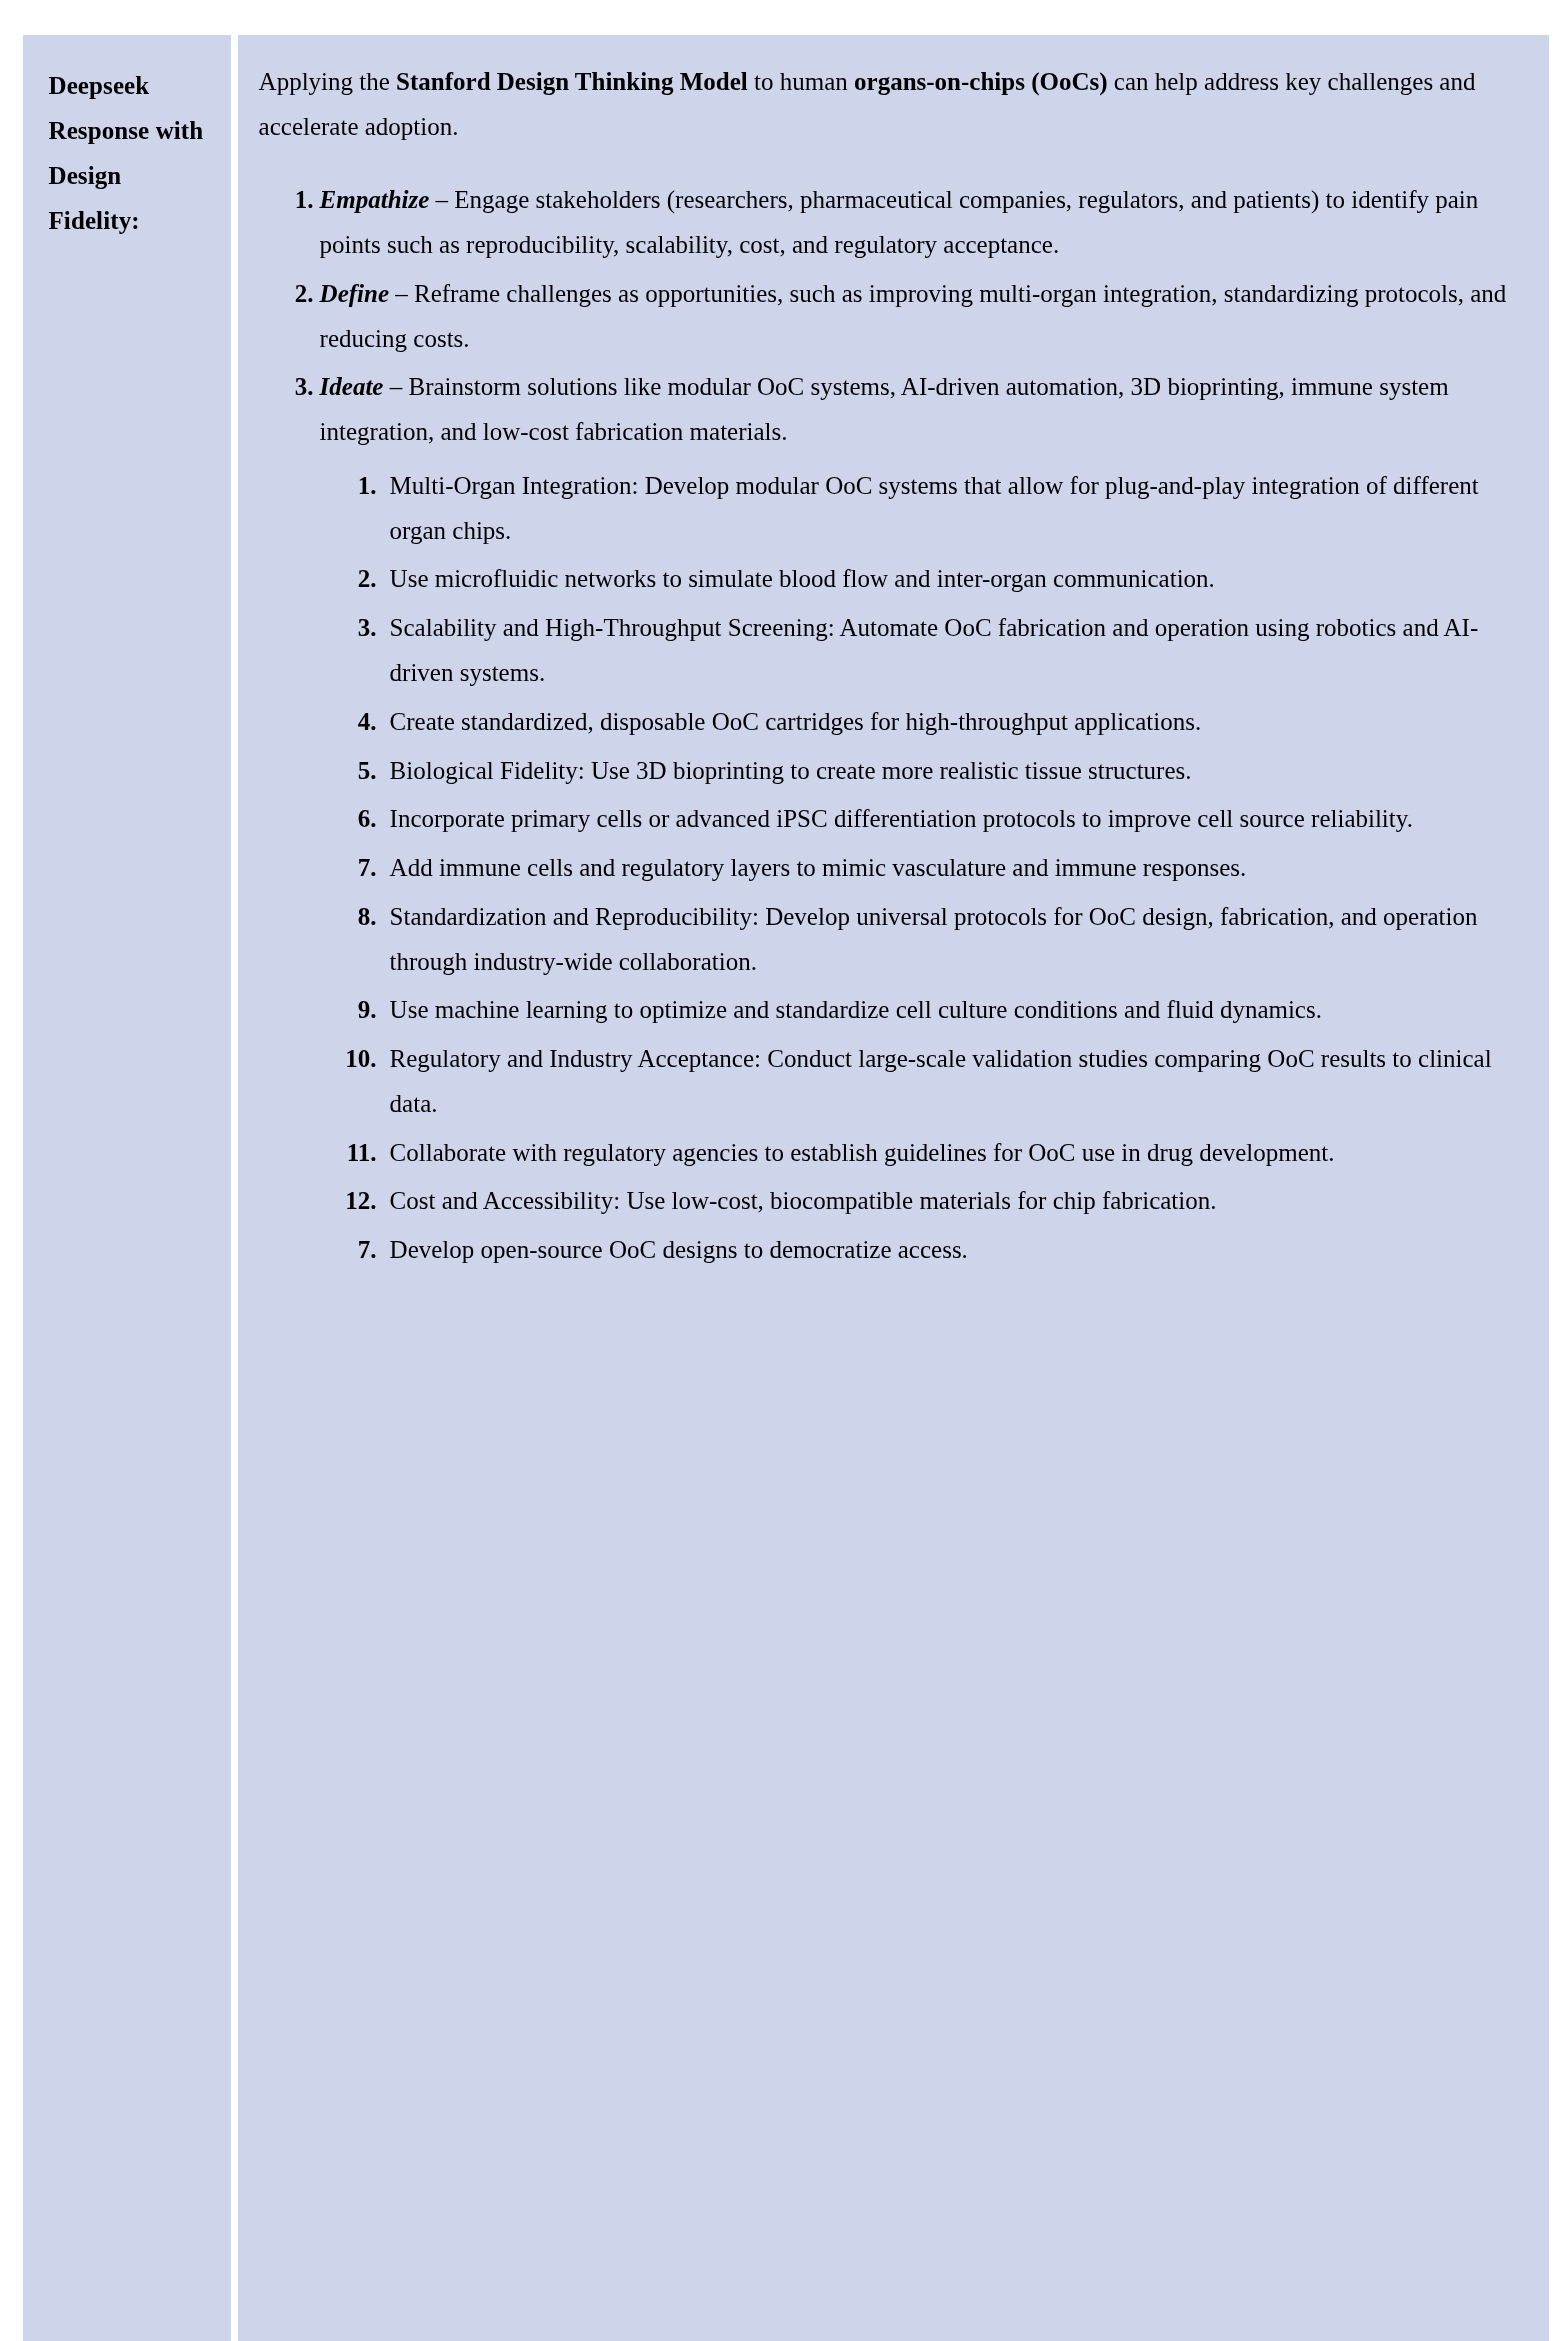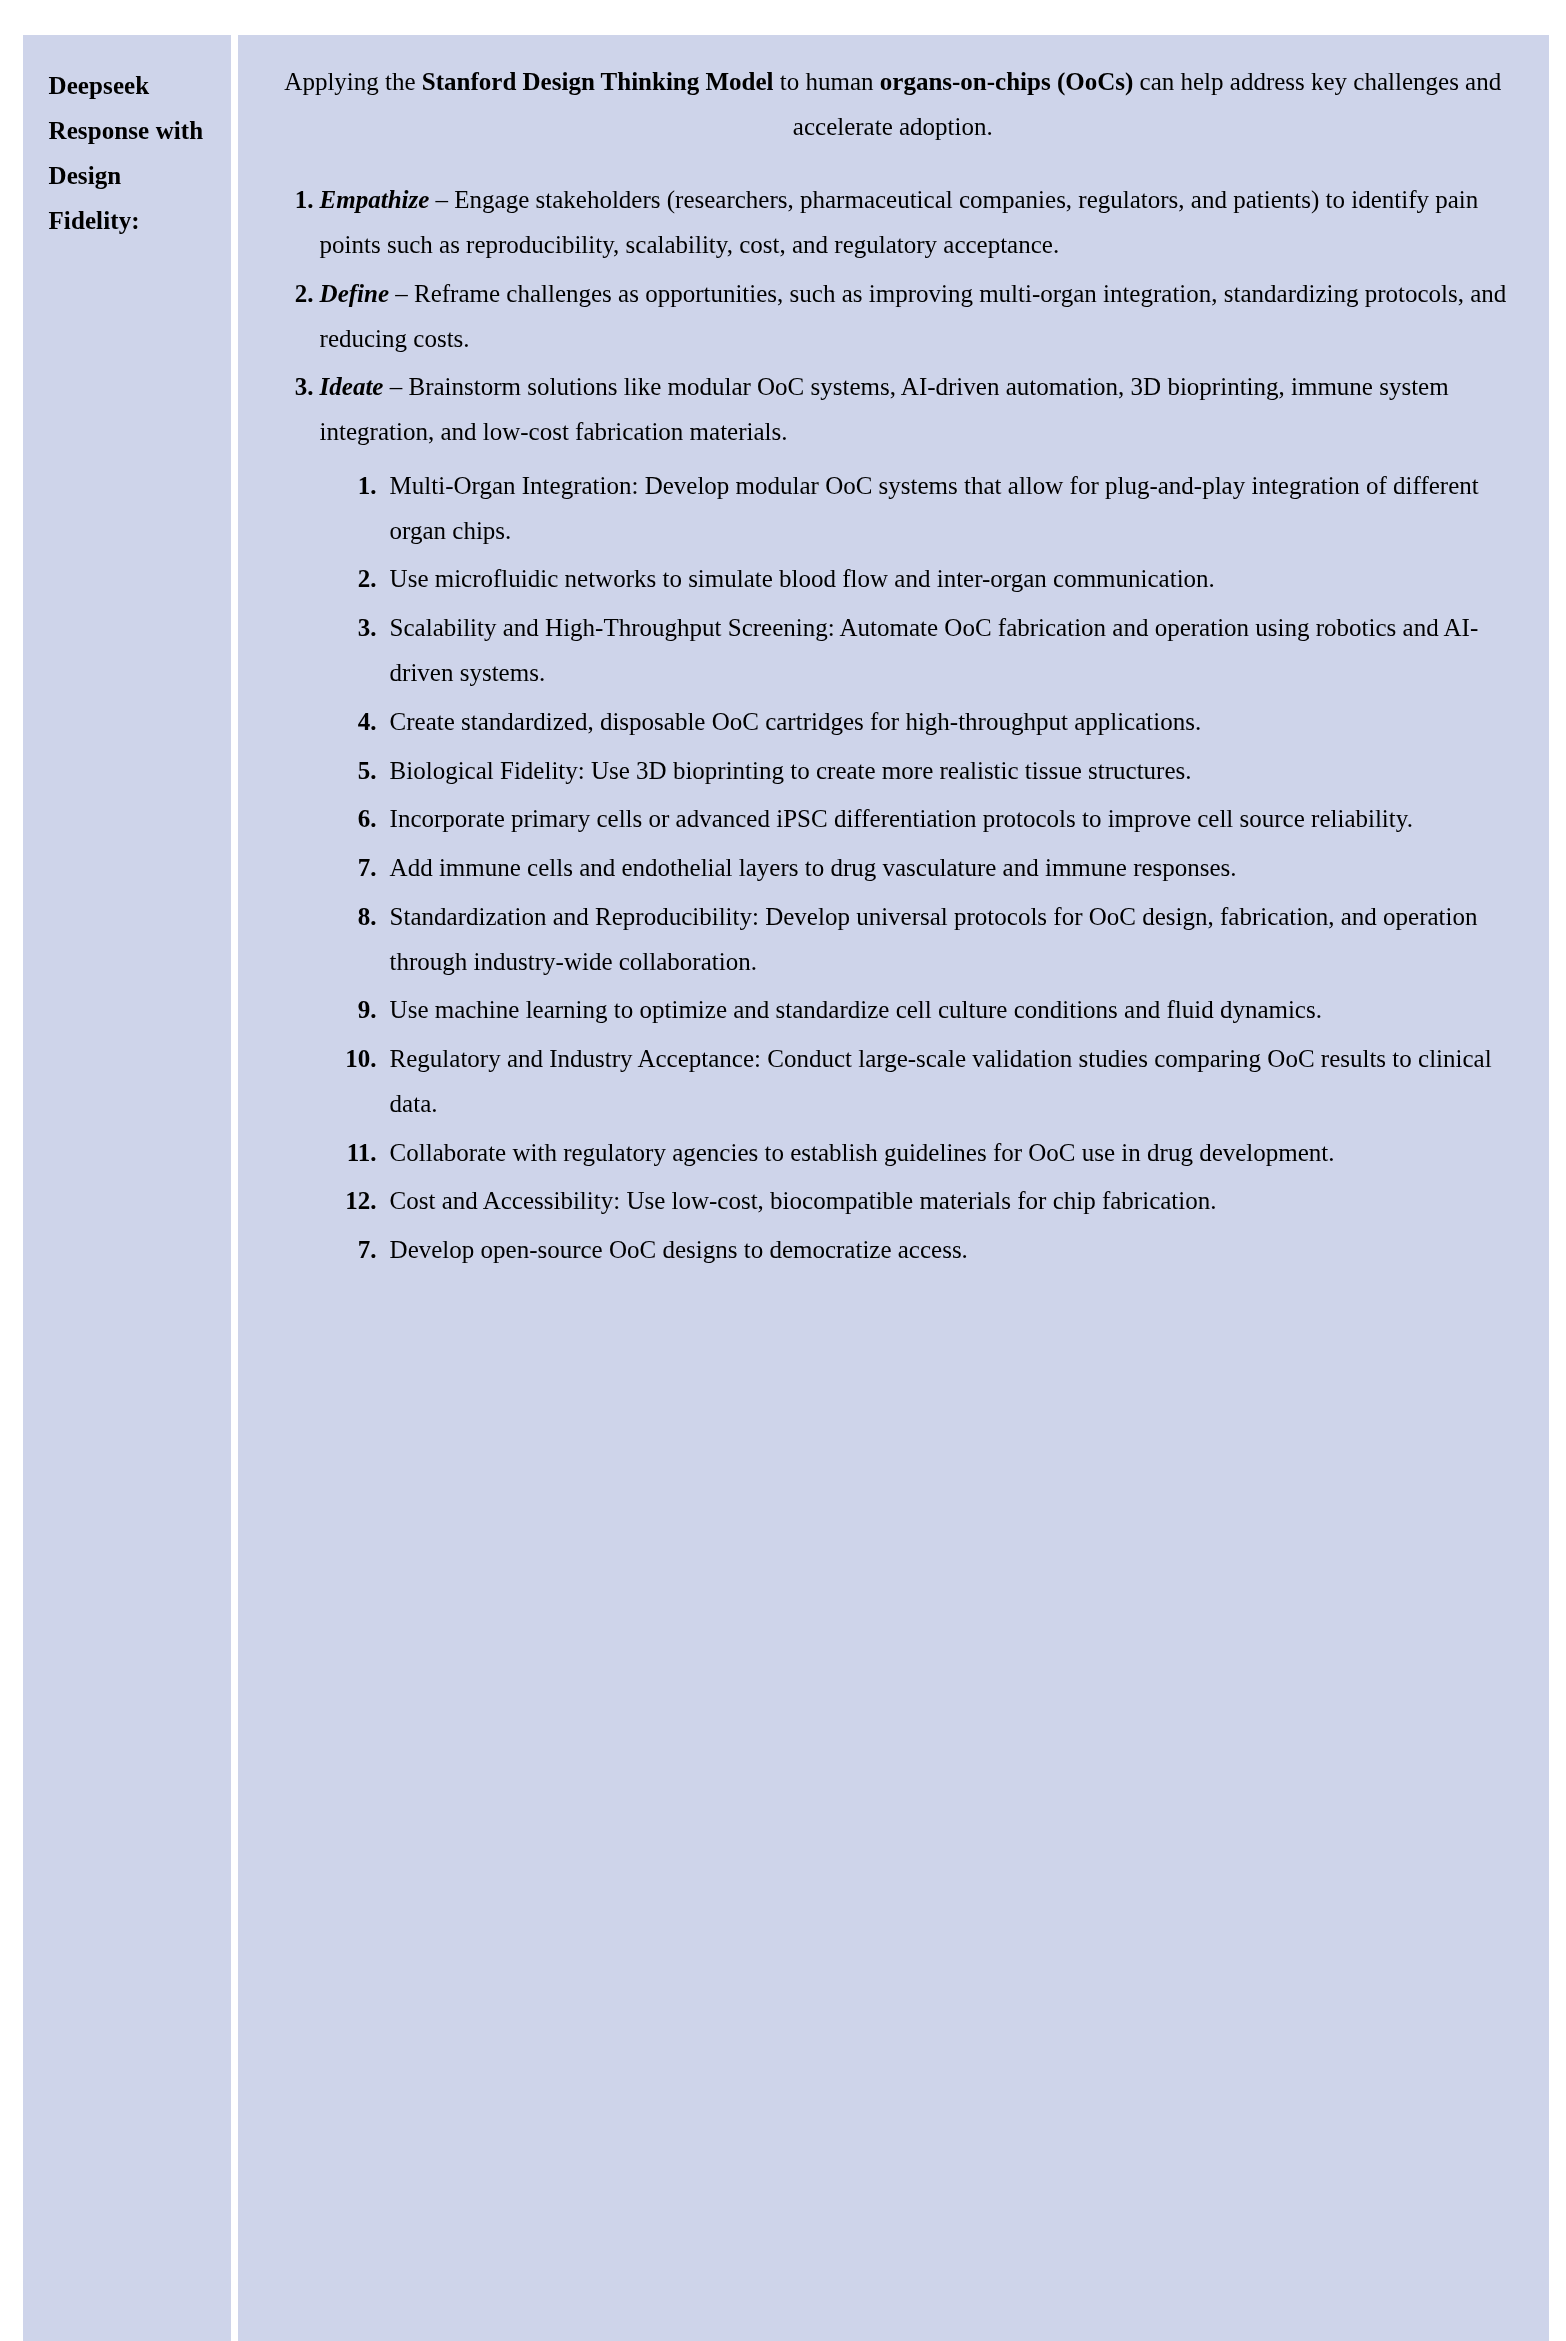--- a/index.html
+++ b/index.html
@@ -57,21 +57,21 @@
   #body-cell {
     flex: 1 1 auto;
     padding: 24px 21.5px 19px 20.6px;
   }
 
   
   #intro-paragraph {
     font-size: 25px;
     line-height: 1.80;
     margin: 0 0 28px 0;
-    text-align: center;
+    text-align: left;
   }
   #intro-paragraph b { font-weight: bold; }
 
   
   ol.level1 {
     list-style: none;
     margin: 0;
     padding: 0;
     font-size: 25px;
     line-height: 1.80;
@@ -130,21 +130,21 @@
     <ol class="level1" id="main-list">
         <li><span class="num">1.</span><span class="txt"><span class="term">Empathize</span><span> – Engage stakeholders (researchers, pharmaceutical companies, regulators, and patients) to identify pain points such as reproducibility, scalability, cost, and regulatory acceptance.</span></span></li>
         <li><span class="num">2.</span><span class="txt"><span class="term">Define</span><span> – Reframe challenges as opportunities, such as improving multi-organ integration, standardizing protocols, and reducing costs.</span></span></li>
         <li><span class="num">3.</span><span class="txt"><span class="term">Ideate</span><span> – Brainstorm solutions like modular OoC systems, AI-driven automation, 3D bioprinting, immune system integration, and low-cost fabrication materials.</span></span><ol class="level2">
             <li><span class="num">1.</span><span class="txt">Multi-Organ Integration: Develop modular OoC systems that allow for plug-and-play integration of different organ chips.</span></li>
             <li><span class="num">2.</span><span class="txt">Use microfluidic networks to simulate blood flow and inter-organ communication.</span></li>
             <li><span class="num">3.</span><span class="txt">Scalability and High-Throughput Screening: Automate OoC fabrication and operation using robotics and AI-driven systems.</span></li>
             <li><span class="num">4.</span><span class="txt">Create standardized, disposable OoC cartridges for high-throughput applications.</span></li>
             <li><span class="num">5.</span><span class="txt">Biological Fidelity: Use 3D bioprinting to create more realistic tissue structures.</span></li>
             <li><span class="num">6.</span><span class="txt">Incorporate primary cells or advanced iPSC differentiation protocols to improve cell source reliability.</span></li>
-            <li><span class="num">7.</span><span class="txt">Add immune cells and endothelial layers to drug vasculature and immune responses.</span></li>
+            <li><span class="num">7.</span><span class="txt">Add immune cells and regulatory layers to mimic vasculature and immune responses.</span></li>
             <li><span class="num">8.</span><span class="txt">Standardization and Reproducibility: Develop universal protocols for OoC design, fabrication, and operation through industry-wide collaboration.</span></li>
             <li><span class="num">9.</span><span class="txt">Use machine learning to optimize and standardize cell culture conditions and fluid dynamics.</span></li>
             <li><span class="num">10.</span><span class="txt">Regulatory and Industry Acceptance: Conduct large-scale validation studies comparing OoC results to clinical data.</span></li>
             <li><span class="num">11.</span><span class="txt">Collaborate with regulatory agencies to establish guidelines for OoC use in drug development.</span></li>
             <li><span class="num">12.</span><span class="txt">Cost and Accessibility: Use low-cost, biocompatible materials for chip fabrication.</span></li>
             <li><span class="num">7.</span><span class="txt">Develop open-source OoC designs to democratize access.</span></li>
           </ol></li>
       </ol>
 
   </div>

